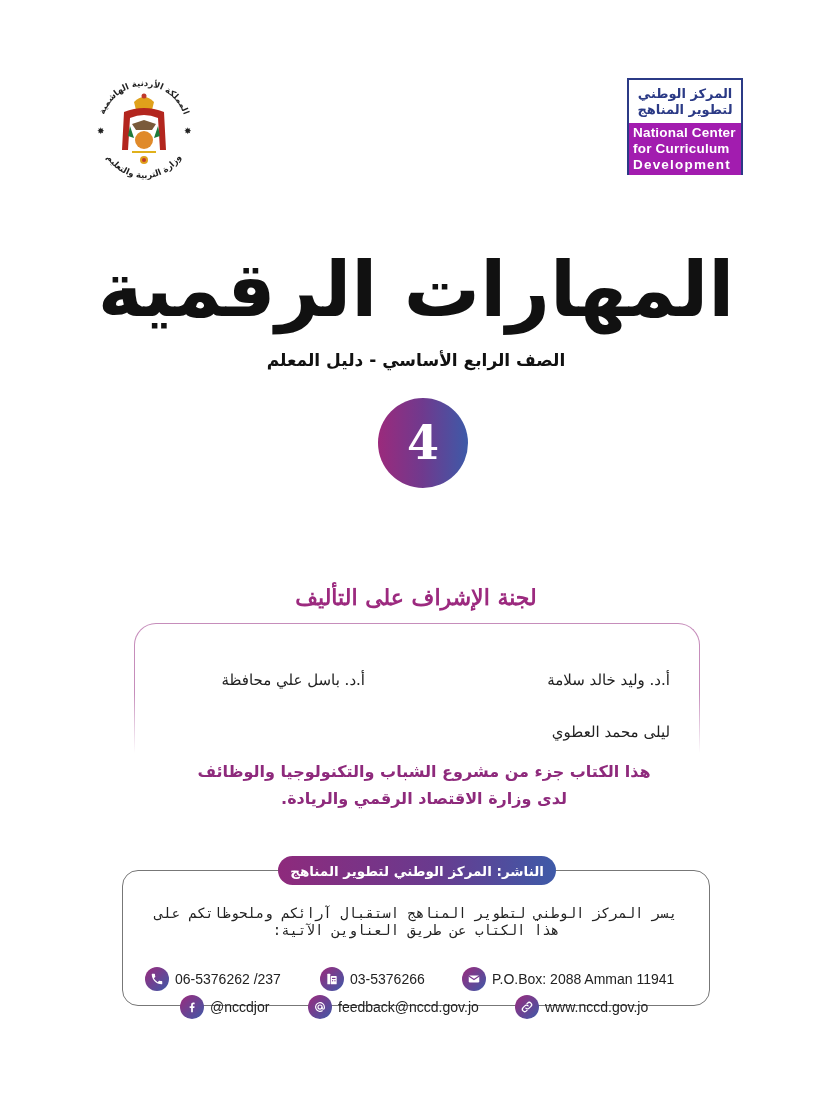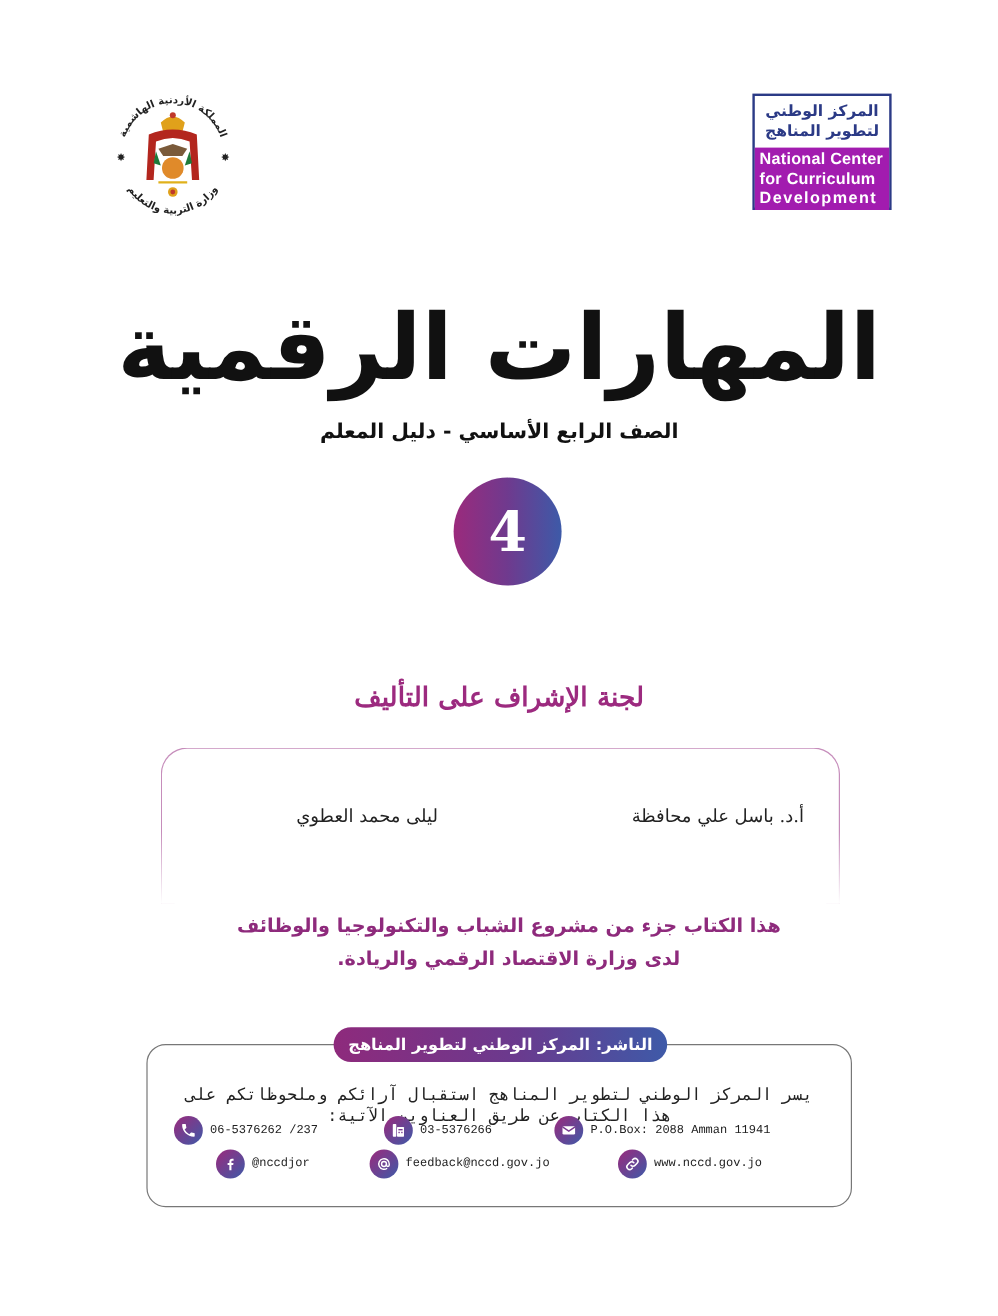--- a/index.html
+++ b/index.html
@@ -18,35 +18,35 @@
 
     
     .title { position: absolute; left: 0; right: 0; top: 240px; text-align: center; direction: rtl; font-family: "DejaVu Sans", sans-serif; font-weight: bold; font-size: 76px; line-height: 100px; color: #111; letter-spacing: 1px; }
     .subtitle { position: absolute; left: 0; right: 0; top: 350px; text-align: center; direction: rtl; font-family: "DejaVu Sans", sans-serif; font-weight: bold; font-size: 17px; color: #111; }
 
     .grade-circle { position: absolute; left: 378px; top: 398px; width: 90px; height: 90px; border-radius: 50%; background: linear-gradient(90deg, #9b2a7c 0%, #6f3a8e 50%, #3d5aa8 100%); display: flex; align-items: center; justify-content: center; color: #fff; font-family: "DejaVu Serif", serif; font-weight: bold; font-size: 46px; }
 
     
     .committee { position: absolute; left: 134px; top: 623px; width: 566px; height: 130px; border: 1.5px solid #c68dbb; border-bottom: none; border-radius: 22px 22px 0 0; }
     .committee::after { content: ""; position: absolute; left: -2px; right: -2px; bottom: 0; height: 60px; background: linear-gradient(to bottom, rgba(255,255,255,0), #fff); }
-    .committee-title { position: absolute; left: 0; right: 0; top: 568px; text-align: center; }
+    .committee-title { position: absolute; left: 0; right: 0; top: 584px; text-align: center; }
     .committee-title span { background: #fff; padding: 0 14px; direction: rtl; font-family: "DejaVu Serif", serif; font-weight: bold; font-size: 22px; color: #9c2a7f; }
     .names { position: absolute; top: 653px; left: 180px; width: 490px; direction: rtl; font-family: "DejaVu Serif", serif; font-size: 15px; color: #222; display: grid; grid-template-columns: 1fr 1fr; row-gap: 14px; }
     .names div { line-height: 22px; margin-top: 16px; }
     .names div:nth-child(odd) { text-align: right; }
     .names div:nth-child(even) { text-align: right; padding-right: 60px; }
 
     .project-note { position: absolute; left: 0; right: 0; top: 758px; text-align: center; direction: rtl; font-family: "DejaVu Sans", sans-serif; font-weight: bold; font-size: 16px; line-height: 27px; color: #8e2a7c; padding-left: 16px; }
 
     
     .publisher-box { position: absolute; left: 122px; top: 870px; width: 588px; height: 136px; border: 1.5px solid #777; border-radius: 16px; }
     .publisher-pill { position: absolute; left: 278px; top: 856px; width: 278px; height: 29px; border-radius: 15px; background: linear-gradient(90deg, #8e2a7c 0%, #6a3a8e 55%, #3e5aa8 100%); color: #fff; direction: rtl; font-family: "DejaVu Sans", sans-serif; font-weight: bold; font-size: 13.5px; display: flex; align-items: center; justify-content: center; }
     .feedback-text { position: absolute; left: 140px; right: 140px; top: 905px; direction: rtl; text-align: center; font-family: Liberation Mono, monospace; font-size: 14px; color: #222; }
 
-    .contact { position: absolute; display: flex; align-items: center; gap: 6px; font-family: Liberation Mono, monospace; font-size: 10px; color: #222; white-space: nowrap; }
+    .contact { position: absolute; display: flex; align-items: center; gap: 6px; font-family: Liberation Sans, sans-serif; font-size: 14px; color: #222; white-space: nowrap; margin-top: 37px; }
     .contact .ic { width: 24px; height: 24px; border-radius: 50%; background: linear-gradient(135deg, #9b2a7c, #3e5aa8); display: flex; align-items: center; justify-content: center; flex: 0 0 24px; }
     .contact .ic svg { width: 14px; height: 14px; }
   </style>
 </head>
 <body>
 
 <div class="emblem">
   <svg viewBox="0 0 112 112">
     <defs>
       <path id="ringTop" d="M 14 56 A 42 42 0 0 1 98 56"></path>
@@ -88,20 +88,21 @@
 
 <div class="title">المهارات الرقمية</div>
 <div class="subtitle">الصف الرابع الأساسي - دليل المعلم</div>
 <div class="grade-circle">4</div>
 
 <div class="committee"></div>
 <div class="committee-title">
   <span>لجنة الإشراف على التأليف</span>
 </div>
 <div class="names">
+  <div>أ.د. وليد خالد سلامة</div>
   <div>أ.د. باسل علي محافظة</div>
   <div>ليلى محمد العطوي</div>
 </div>
 
 <div class="project-note">
   <div>هذا الكتاب جزء من مشروع الشباب والتكنولوجيا والوظائف</div>
   <div>لدى وزارة الاقتصاد الرقمي والريادة.</div>
 </div>
 
 <div class="publisher-box"></div>

